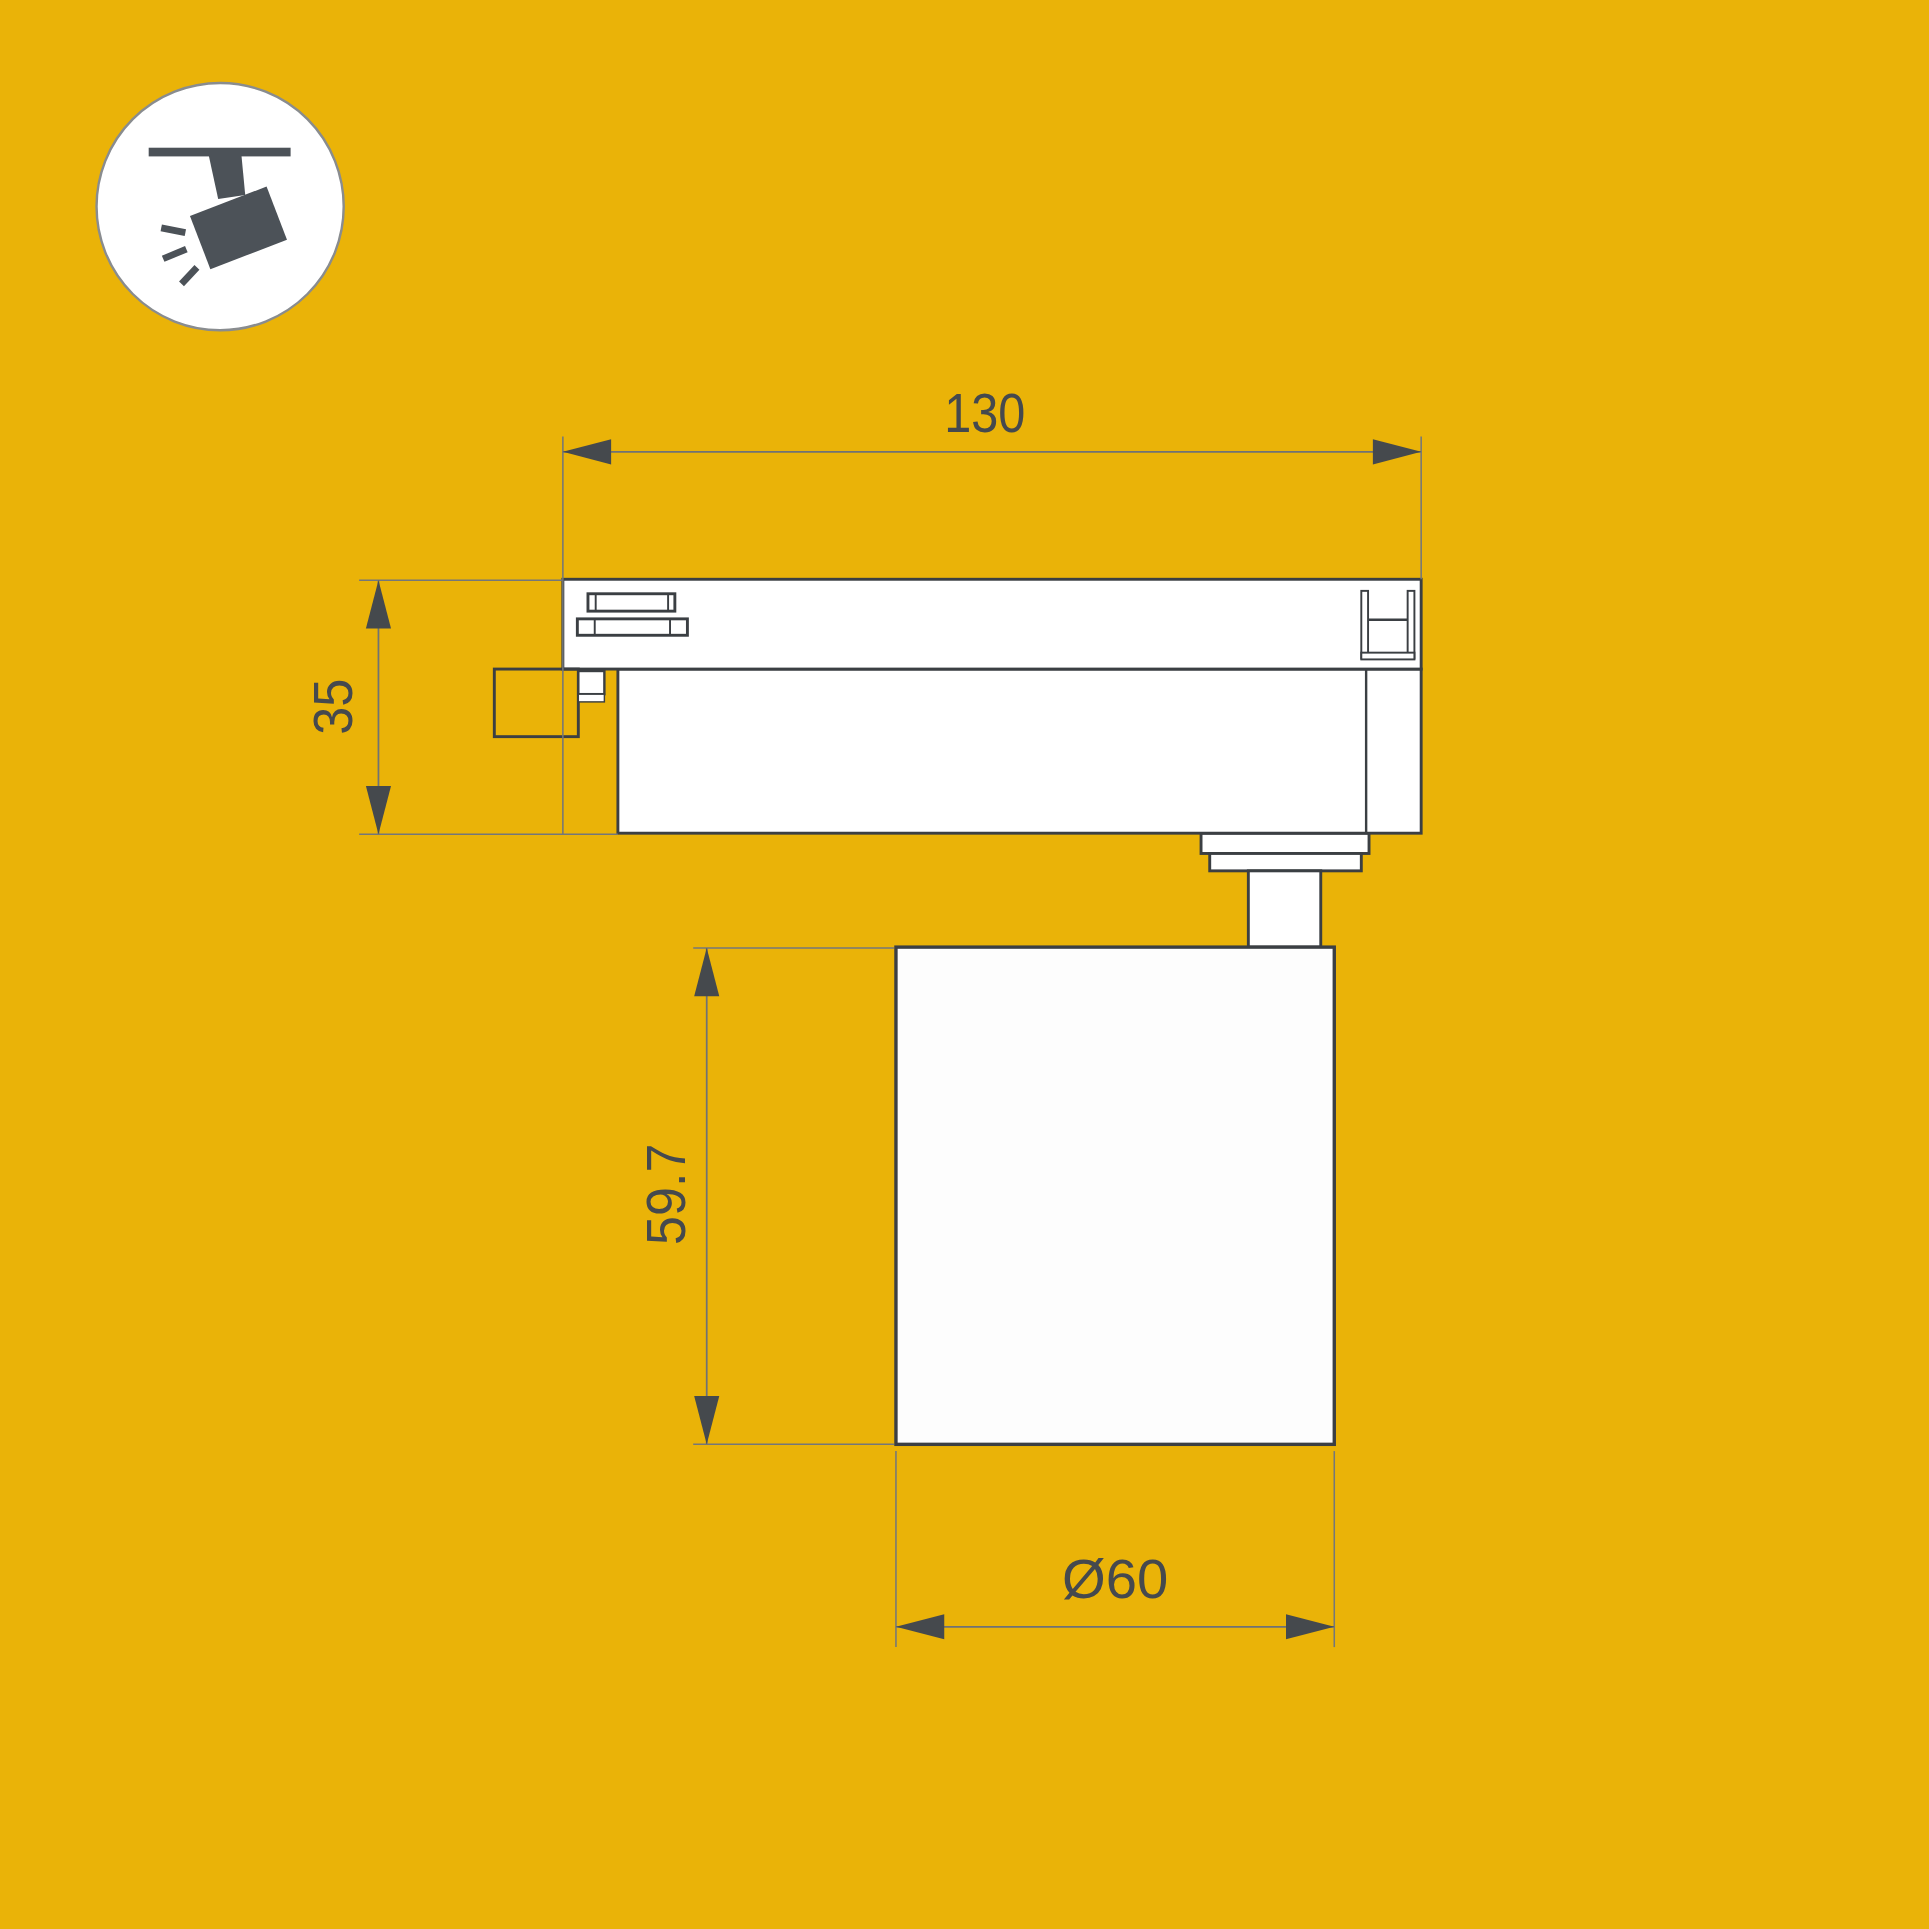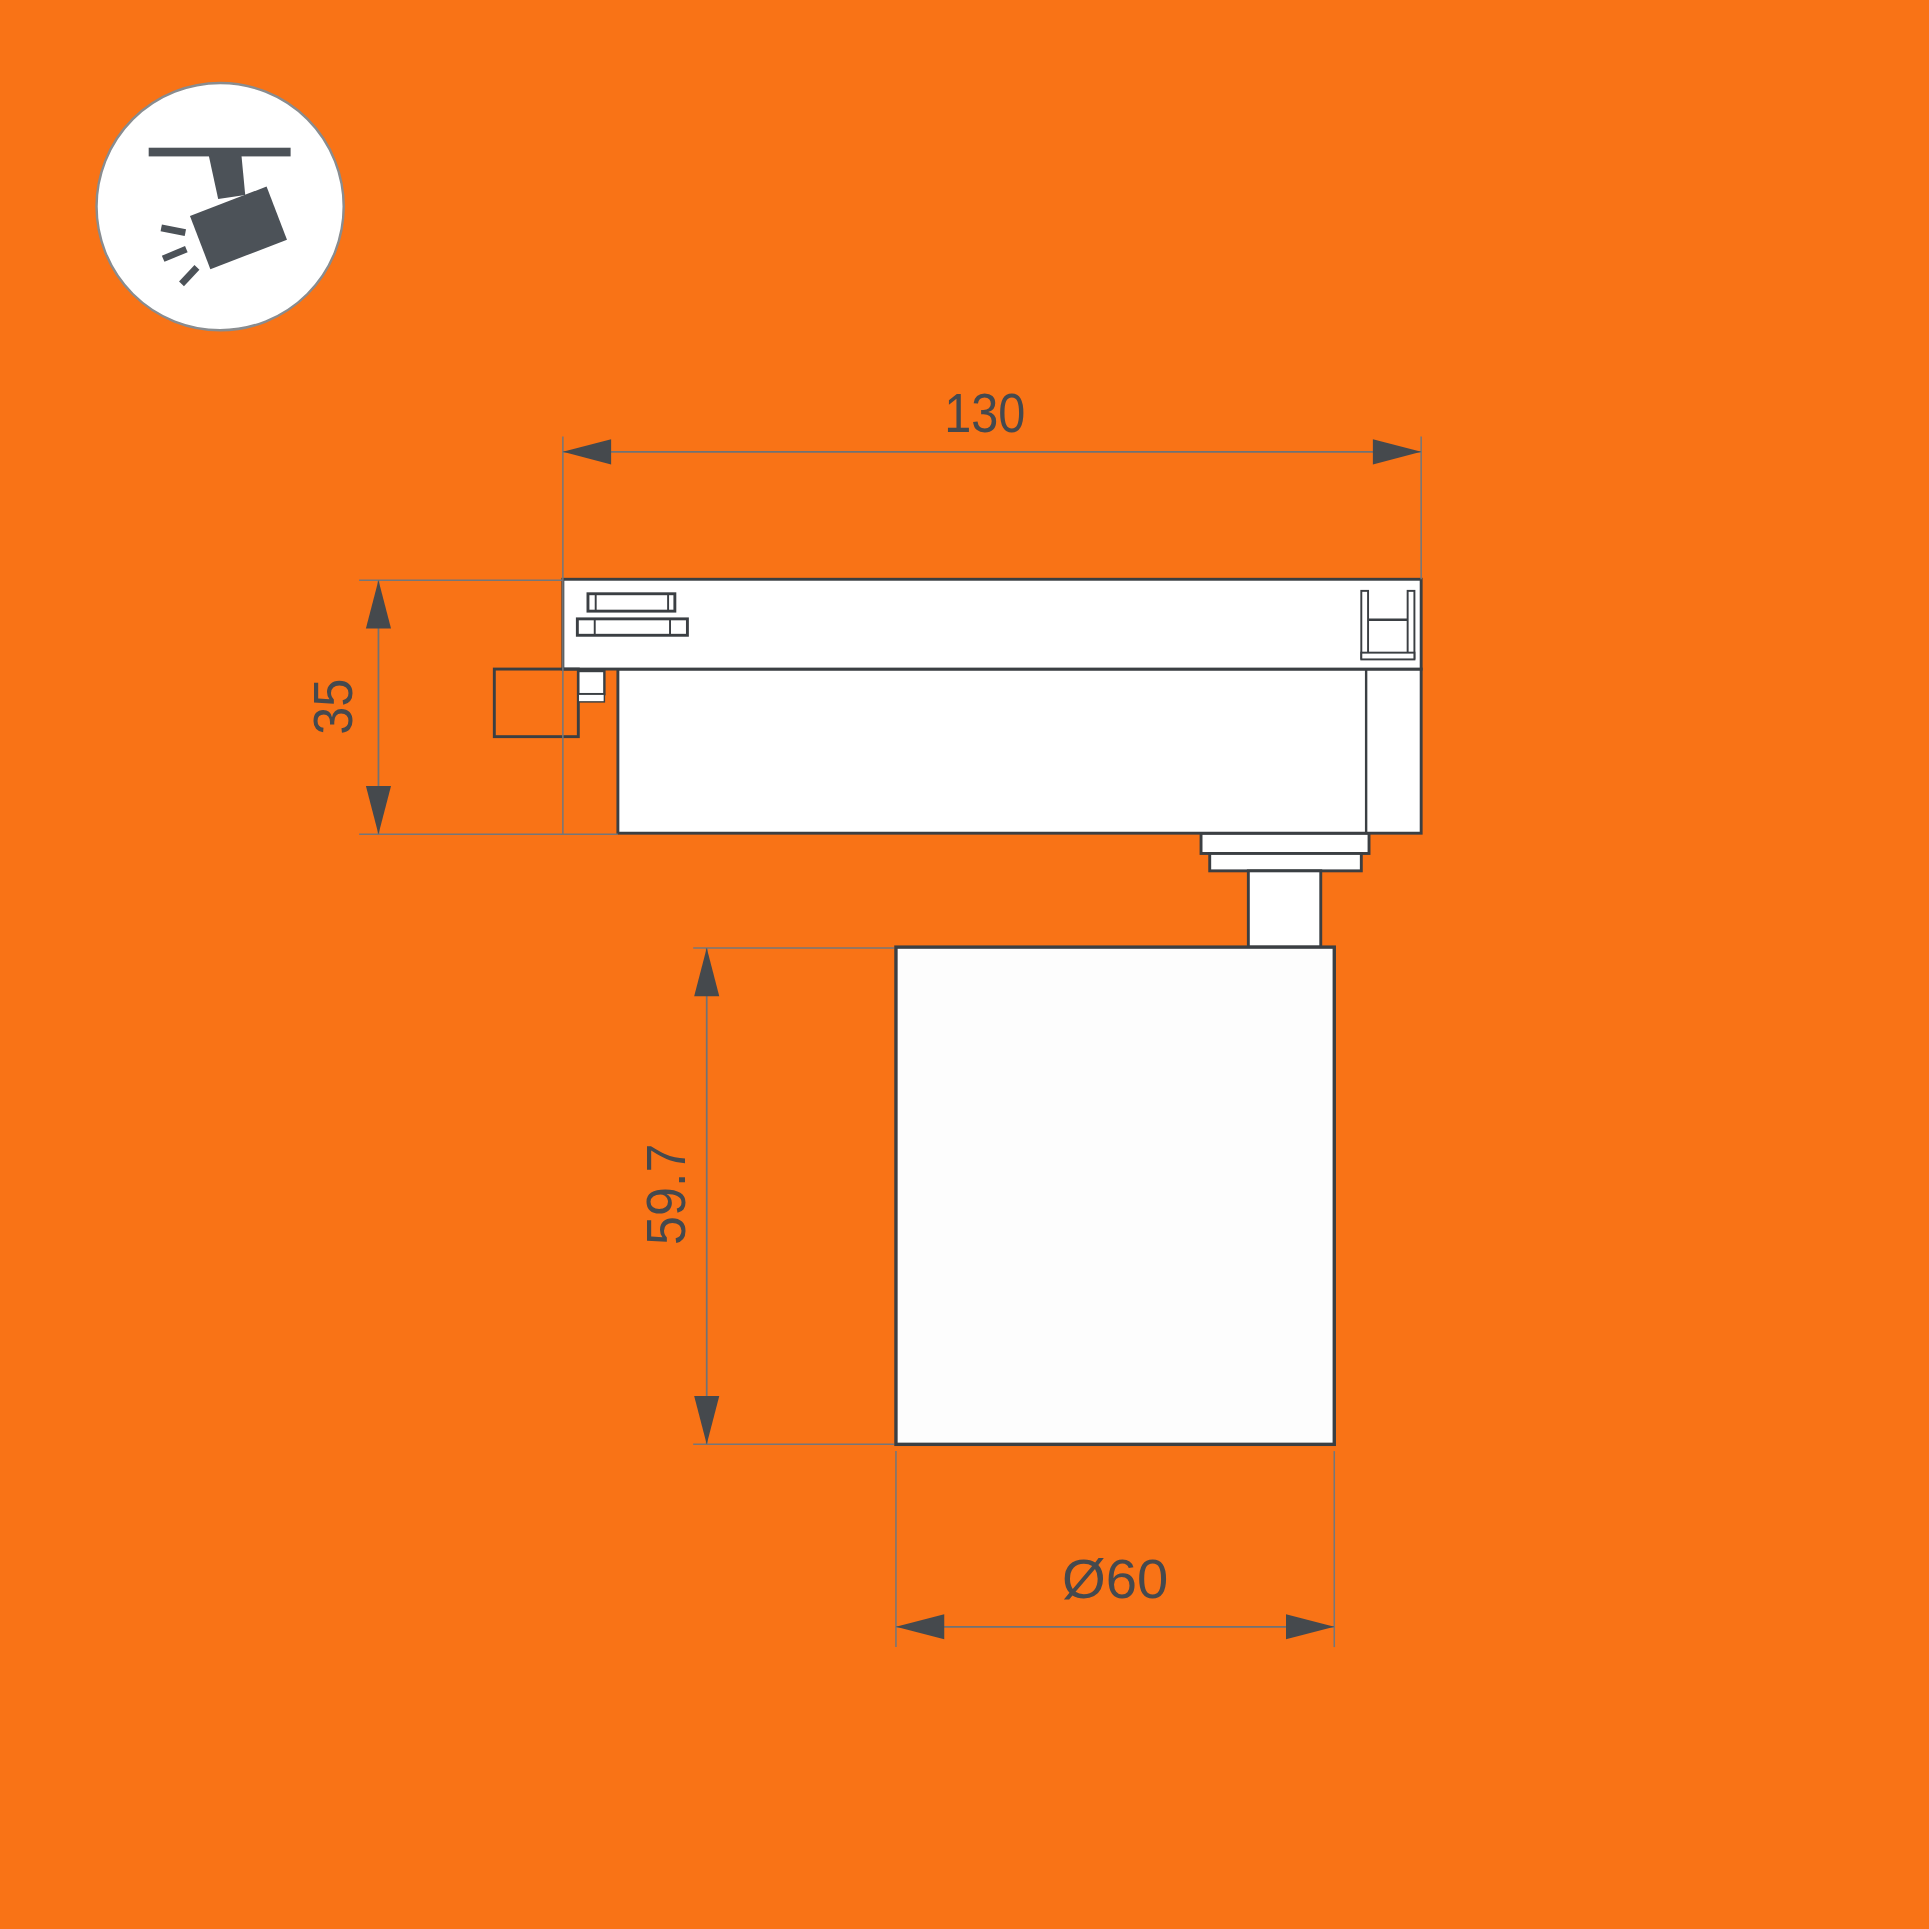--- a/index.html
+++ b/index.html
@@ -4,21 +4,21 @@
 <style>
   html, body {
     margin: 0;
     padding: 0;
     background: #ffffff;
   }
   .canvas {
     position: relative;
     width: 1929px;
     height: 1929px;
-    background: #f97316;
+    background: #eab308;
     font-family: "Liberation Sans", sans-serif;
   }
   svg { display: block; }
   text.dim-label {
     font-family: "Liberation Sans", sans-serif;
     font-size: 58px;
     font-weight: 400;
     fill: #45494e;
     letter-spacing: 0px;
   }

